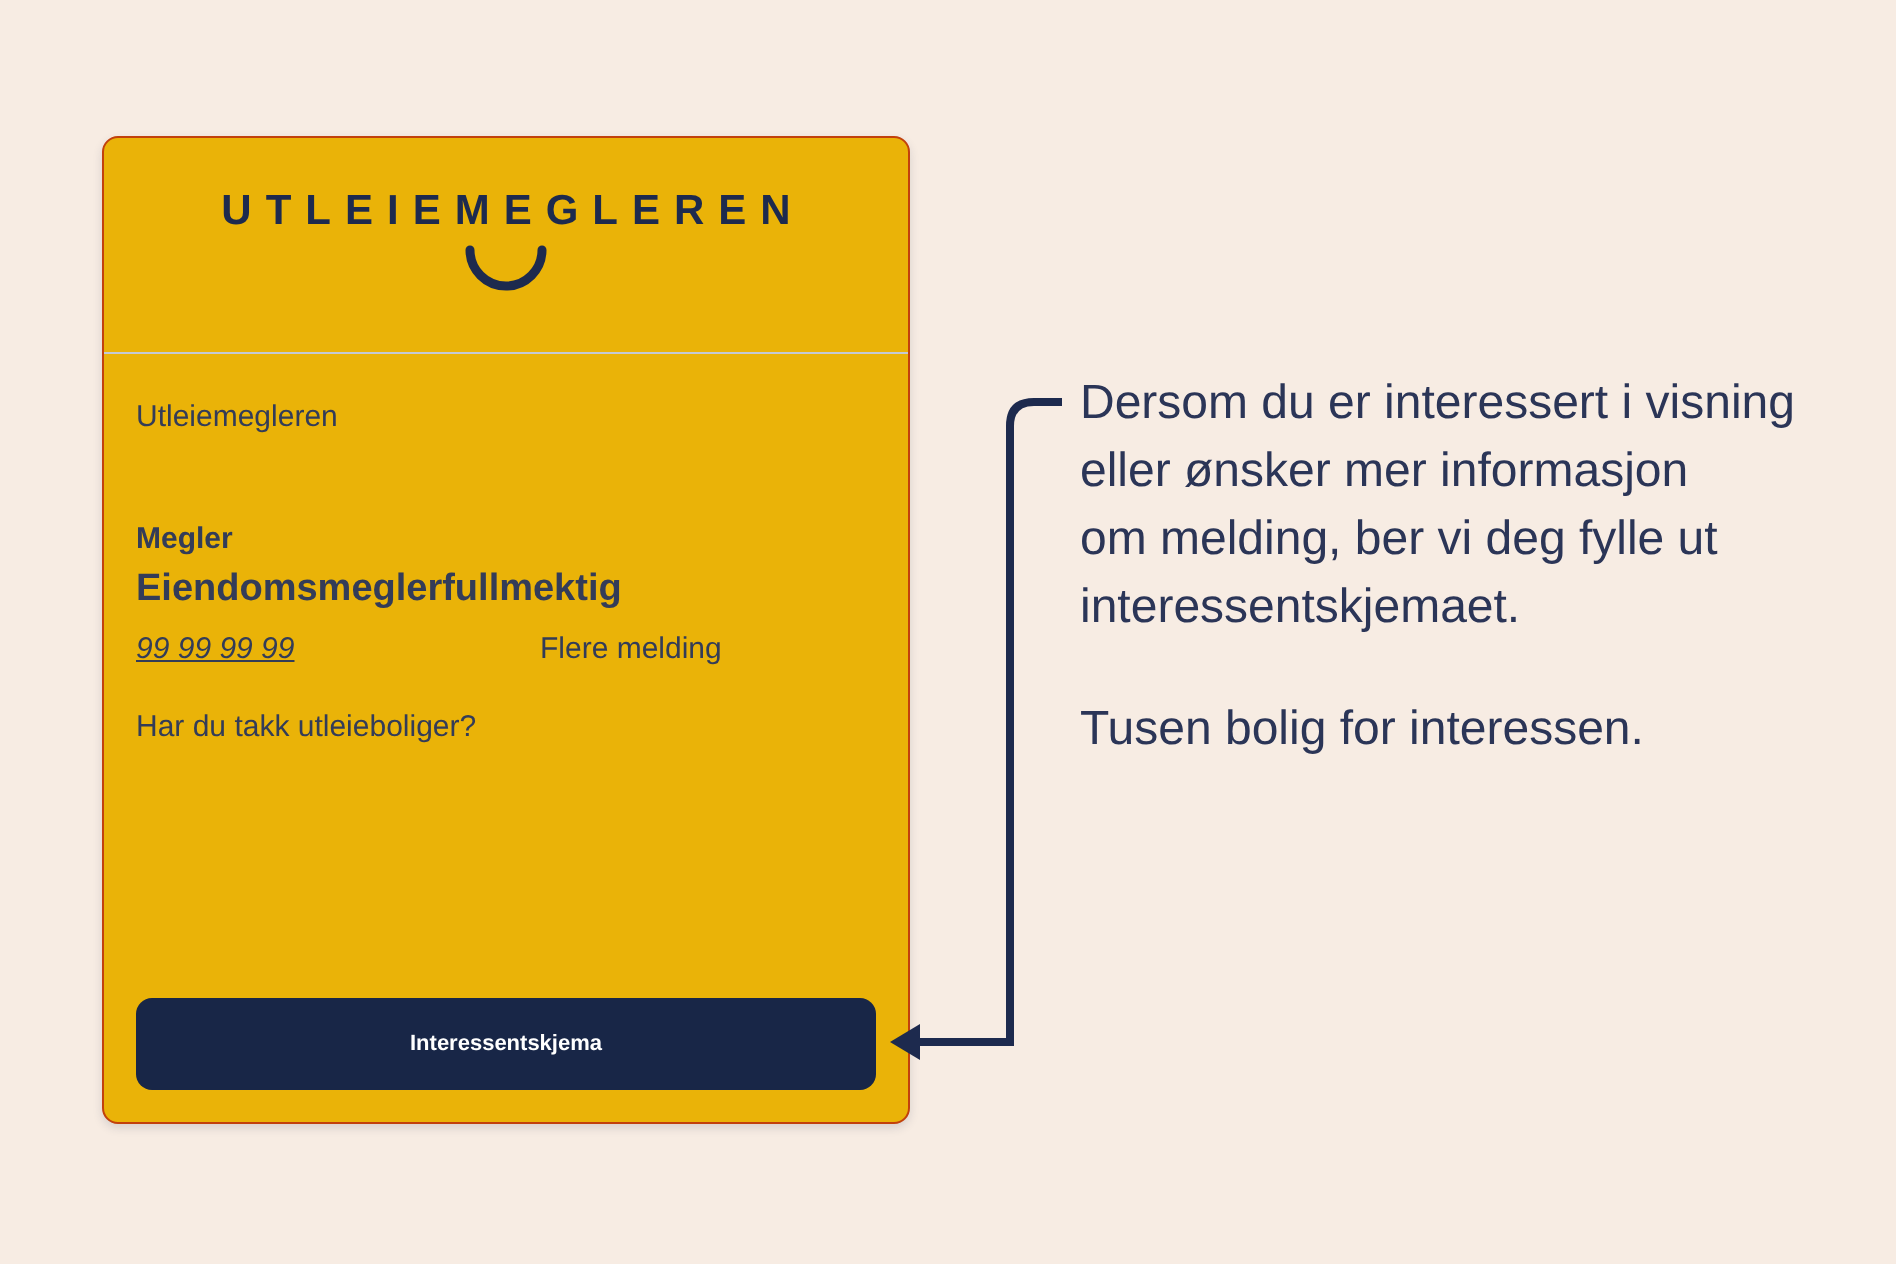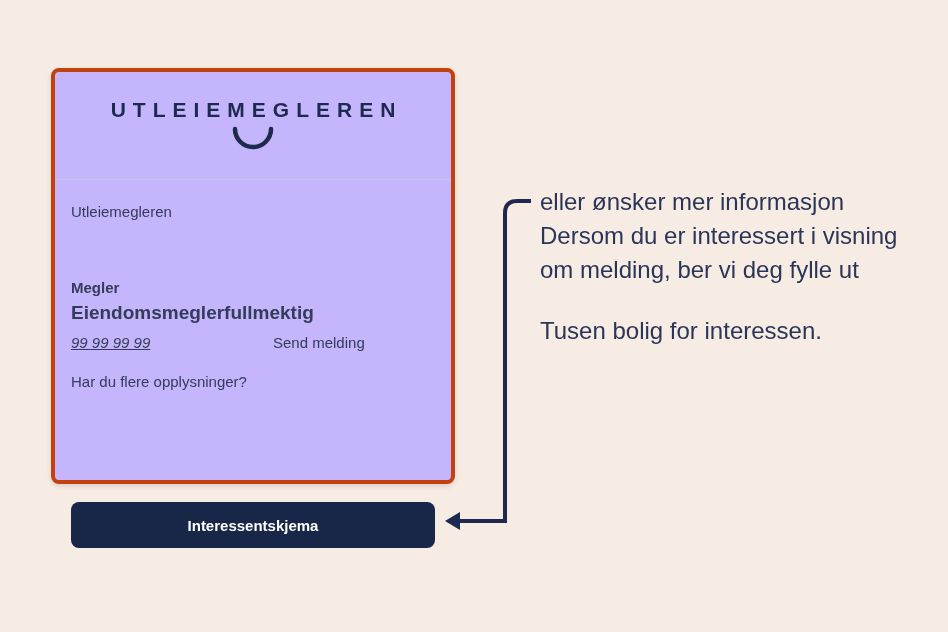--- a/index.html
+++ b/index.html
@@ -7,55 +7,55 @@
   body {
     position:relative;
     background:#f7ece3;
     font-family:"Liberation Sans", sans-serif;
     overflow:hidden;
   }
 
   
   .card {
     position:absolute; left:51px; top:68px;
-    width:404px; height:416px;
-    background:#c4b5fd;
-    border:4px solid #c2410c;
+    width:404px; height:494px;
+    background:#eab308;
+    border:1px solid #c2410c;
     border-radius:8px;
     box-shadow:0 2px 5px rgba(40,52,90,.15);
   }
   .card-header {
     height:108px;
     border-bottom:1px solid #c4cad5;
     display:flex; flex-direction:column;
     align-items:center; justify-content:center;
   }
   .brand {
     font-size:21px; font-weight:bold;
     letter-spacing:7px; padding-left:7px;
     color:#1d2a4e;
   }
   .smile { margin-top:4px; }
 
   .card-body { position:relative; padding:0 16px; height:385px; }
   .card-body, .card-body a { color:#333c58; }
   .advertiser { padding-top:23px; font-size:15px; line-height:18px; }
-  .agent-name { margin-top:58px; font-size:15px; font-weight:bold; line-height:18px; }
+  .agent-name { margin-top:43px; font-size:15px; font-weight:bold; line-height:18px; }
   .agent-title { margin-top:7px; font-size:19px; line-height:17px;font-weight:bold; }
   .contact-row { position:relative; margin-top:13px; height:18px; }
   .phone-link { font-size:15px; text-decoration:underline; cursor:pointer;font-style:italic; }
   .send-message { position:absolute; left:202px; top:0; font-size:15px; cursor:pointer; text-decoration:none; }
   .more-ads { display:inline-block; margin-top:37px; font-size:15px; text-decoration:underline; cursor:pointer; }
   .question { margin-top:21px; font-size:15px; line-height:18px; cursor:pointer; }
   .cta-button {
     position:absolute; left:16px; right:16px; bottom:17px;
     height:46px;
     background:#182647;
     border:none; border-radius:8px;
-    color:#ffffff; font-size:15px; font-weight:bold;
+    color:#ffffff; font-size:11px; font-weight:bold;
     font-family:"Liberation Sans", sans-serif;
     cursor:pointer;
   }
 
   
   .annotation {
     position:absolute; left:540px; top:185px; width:390px;
     font-size:24px; line-height:34px;
     color:#2b3557;
   }
@@ -79,37 +79,38 @@
   </div>
 
   <div class="card-body">
     <div class="advertiser">Utleiemegleren</div>
 
     <div class="agent-name">Megler</div>
     <div class="agent-title">Eiendomsmeglerfullmektig</div>
 
     <div class="contact-row">
       <a class="phone-link">99 99 99 99</a>
-      <a class="send-message">Send melding</a>
+      <a class="send-message">Flere melding</a>
     </div>
 
 
-    <div class="question">Har du flere opplysninger?</div>
+    <div class="question">Har du takk utleieboliger?</div>
 
     <button class="cta-button">Interessentskjema</button>
   </div>
 </div>
 
 <svg class="callout-arrow" width="96" height="346" viewBox="0 0 96 346">
   <path d="M88 11 H74 Q62 11 62 23 V331 H16" fill="none" stroke="#1d2a4e" stroke-width="4"></path>
   <polygon points="17,322 2,331 17,340" fill="#1d2a4e"></polygon>
 </svg>
 
 <div class="annotation">
   <div class="para">
+    <div>Dersom du er interessert i visning</div>
     <div>eller ønsker mer informasjon</div>
-    <div>Dersom du er interessert i visning</div>
     <div>om melding, ber vi deg fylle ut</div>
+    <div>interessentskjemaet.</div>
   </div>
   <div class="para">
     <div>Tusen bolig for interessen.</div>
   </div>
 </div>
 
 </body></html>

